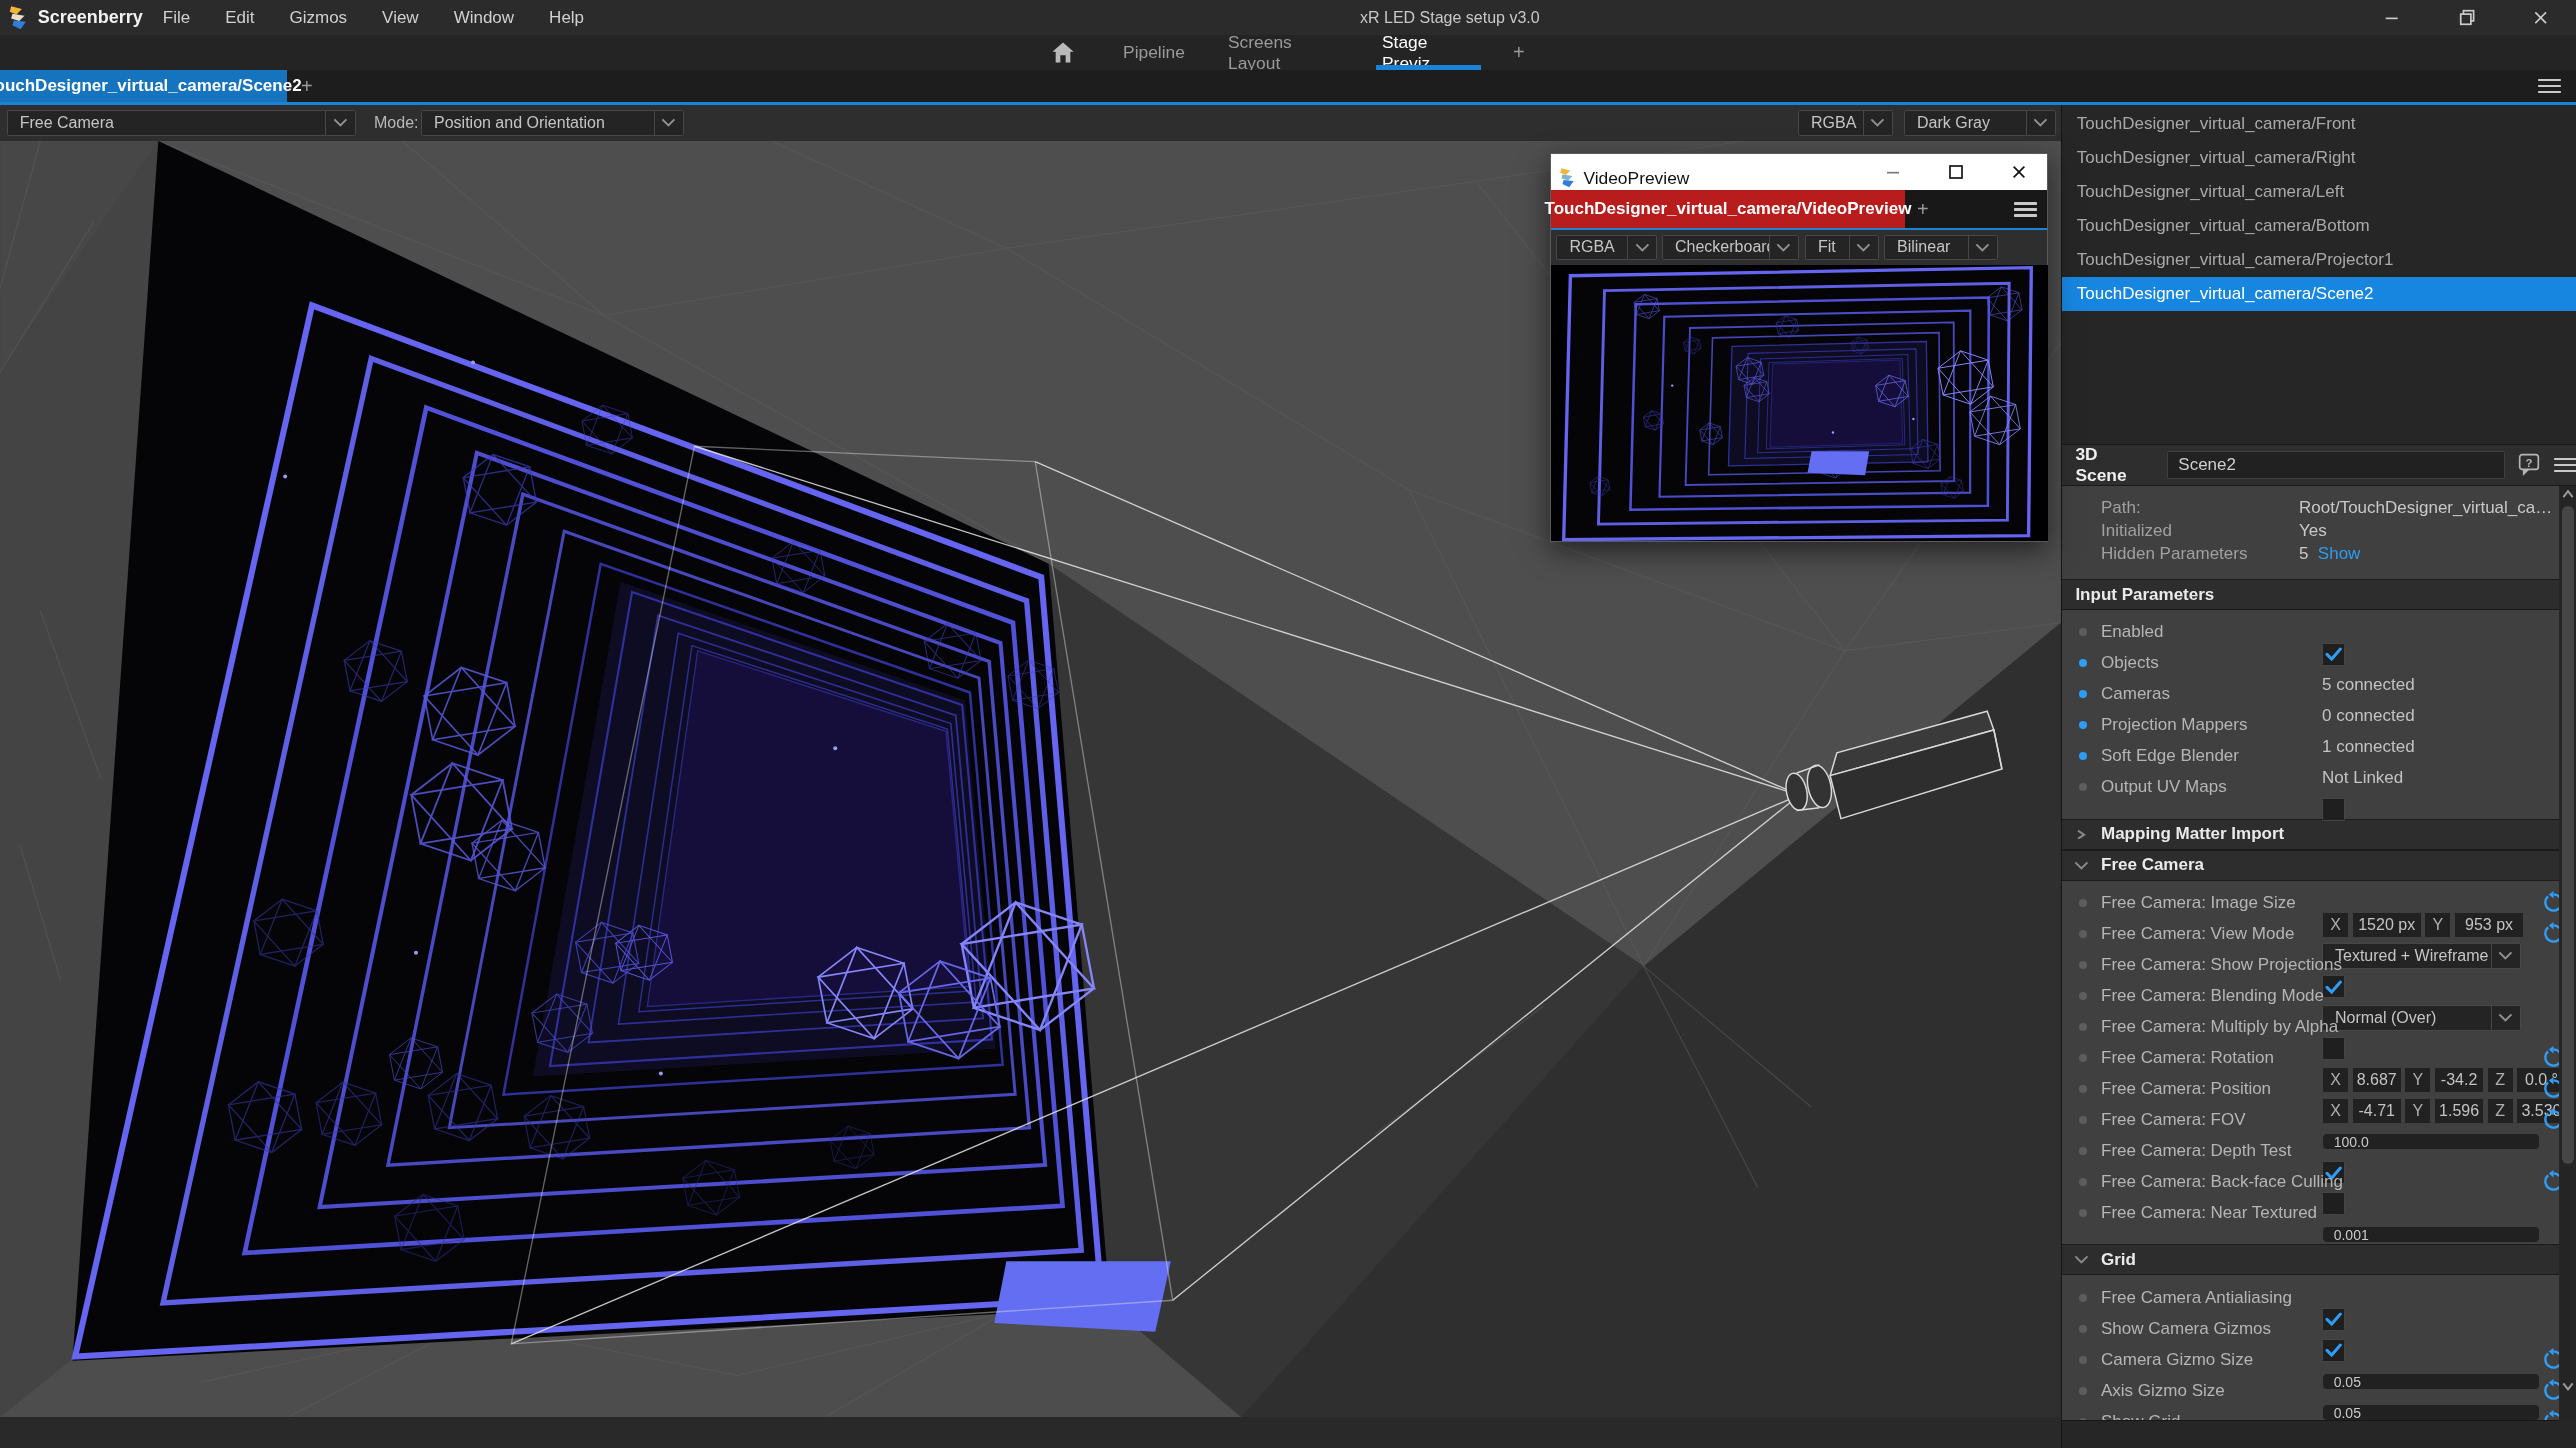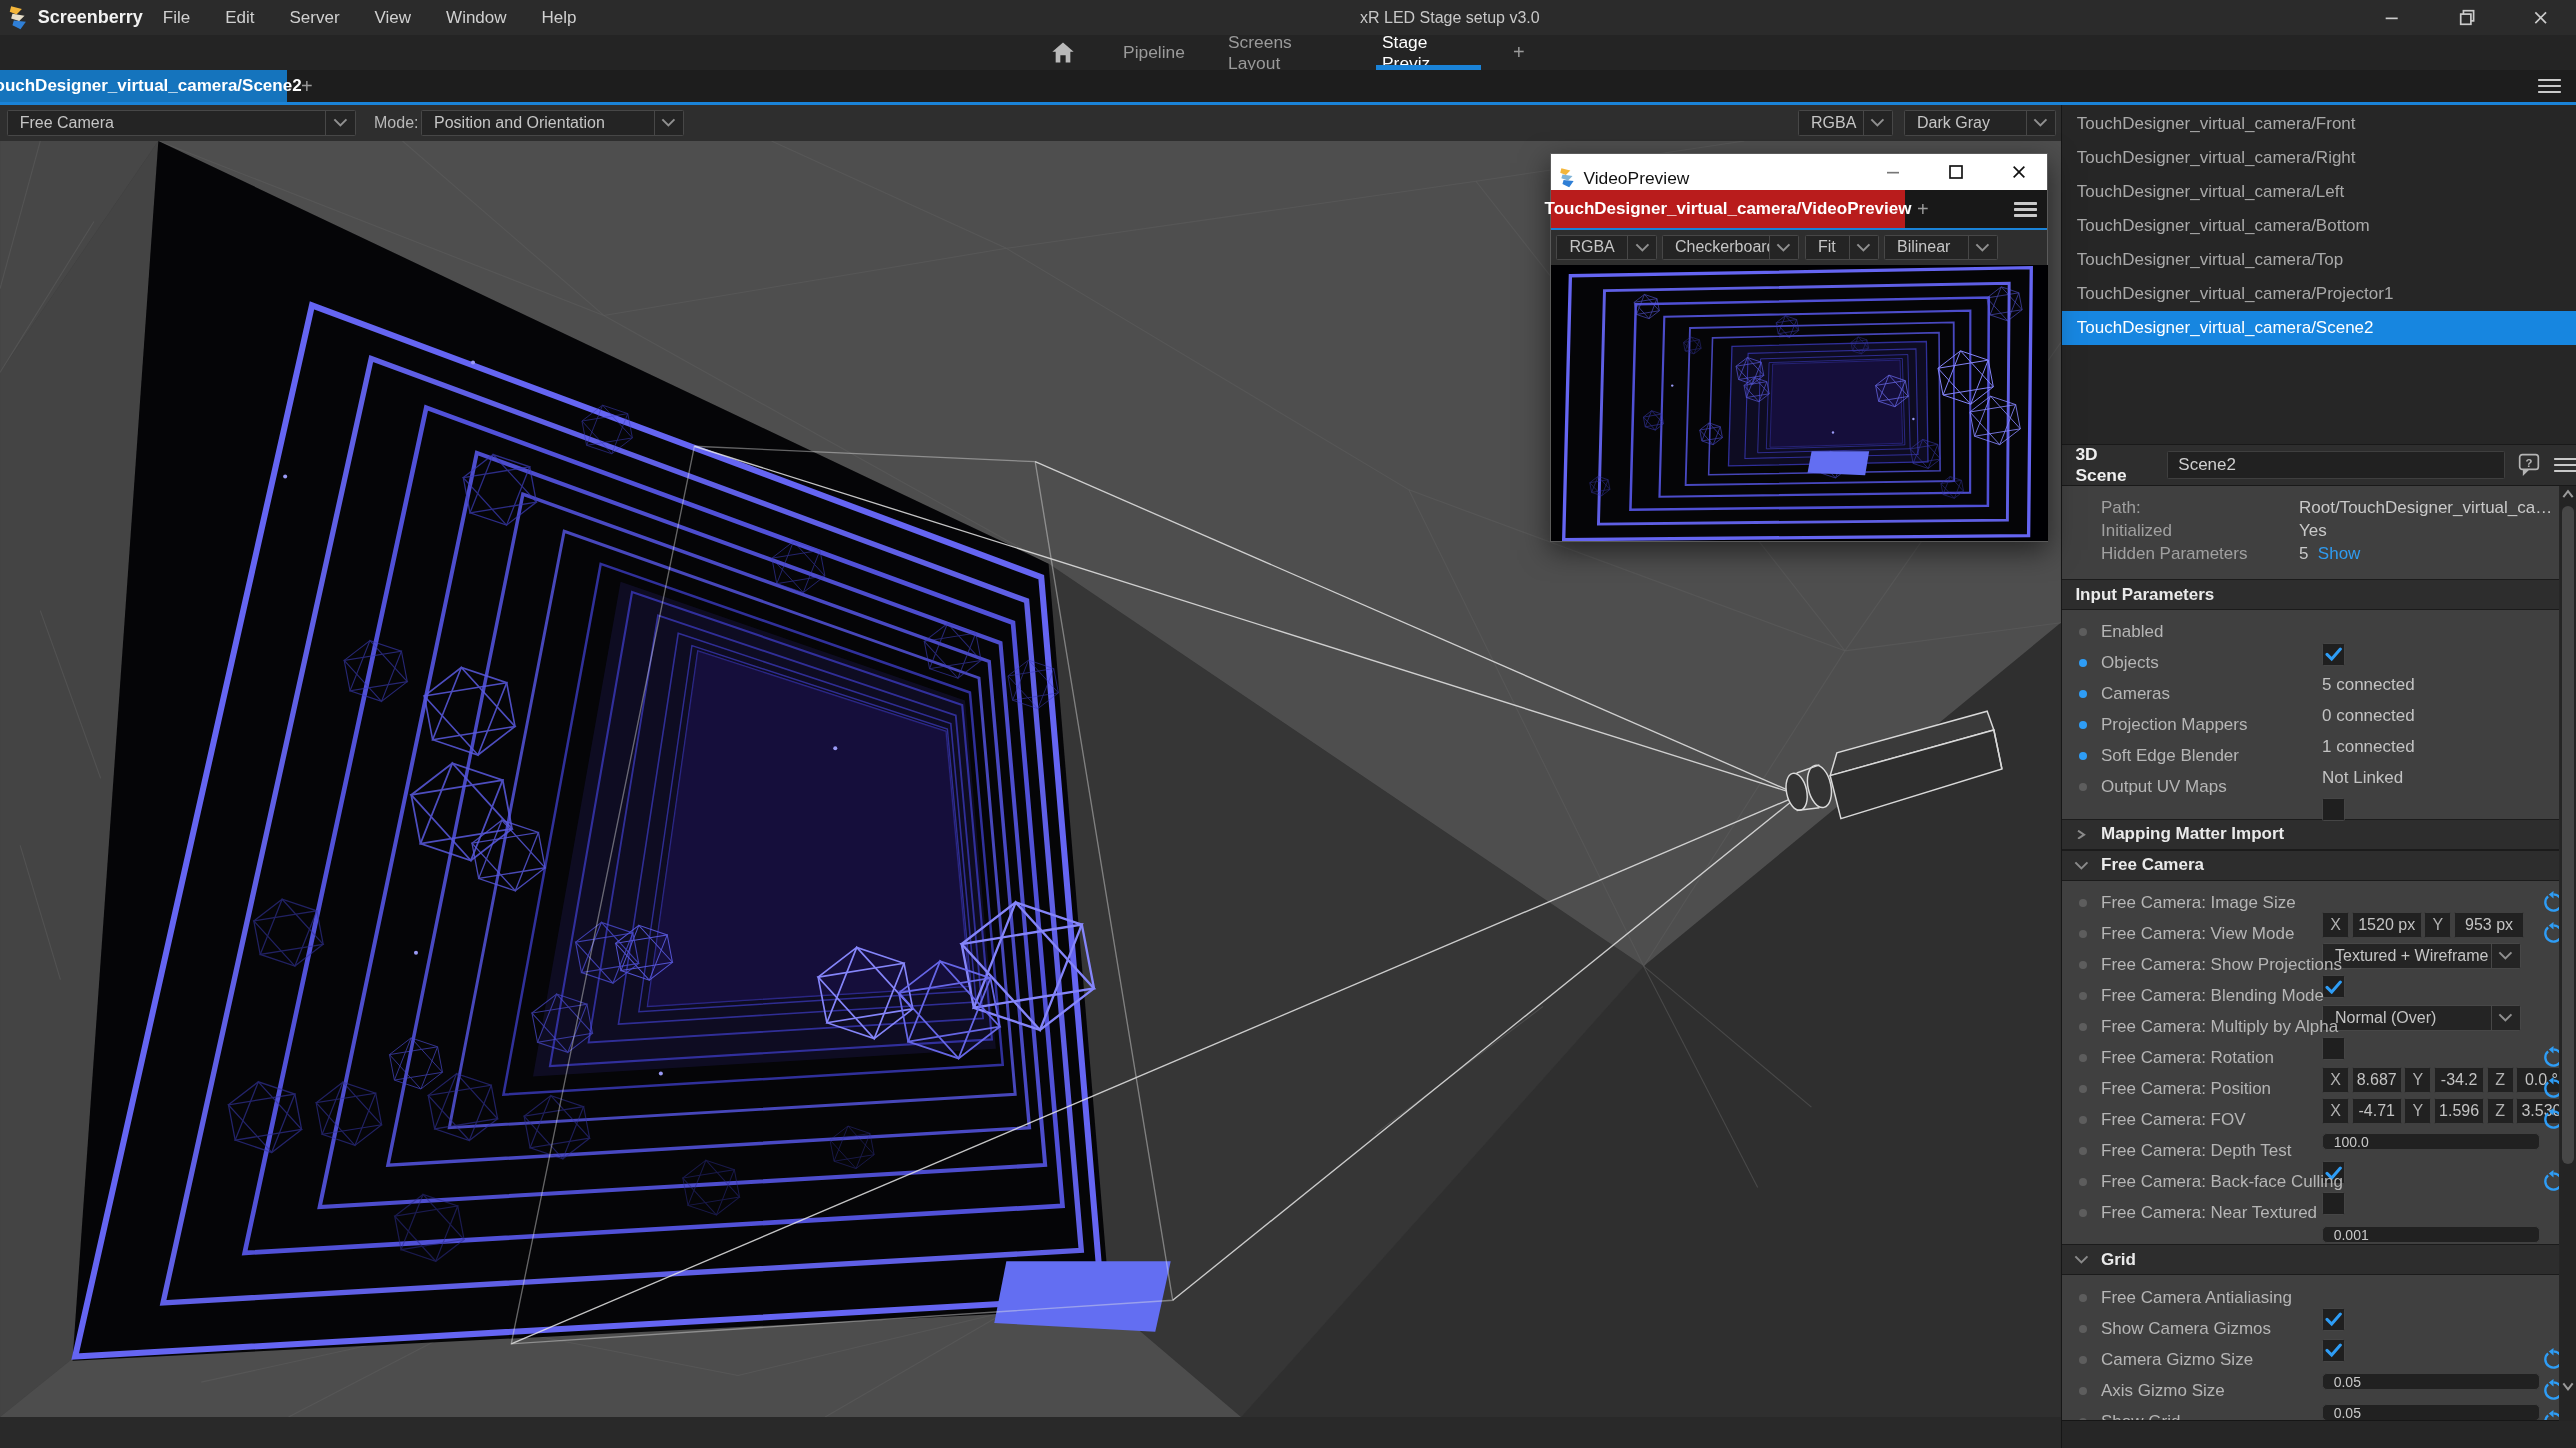--- a/index.html
+++ b/index.html
@@ -88,21 +88,21 @@
 <div class="abs" id="menubar">
   <svg width="23" height="25.5" viewBox="0 0 34 38" style="margin-left:6.7px">
     <path d="M6 2 L22 6 L14 14 L4 10 Z" fill="#f4b63a"></path>
     <path d="M8 13 L26 16 L18 24 L6 20 Z" fill="#e8dfc9"></path>
     <path d="M10 23 L28 25 L20 36 L8 30 Z" fill="#2f7fd6"></path>
   </svg>
   <span id="app-name">Screenberry</span>
   <div id="menu-items" style="display:flex">
       <span class="menu-item">File</span>
       <span class="menu-item">Edit</span>
-      <span class="menu-item">Server</span>
+      <span class="menu-item">Gizmos</span>
       <span class="menu-item">View</span>
       <span class="menu-item">Window</span>
       <span class="menu-item">Help</span>
     </div>
   <div id="win-title">xR LED Stage setup v3.0</div>
   <div class="winctl" style="left:2373px">
     <svg width="17.4" height="17.4" viewBox="0 0 26 26">
         <line x1="4" y1="14" x2="22" y2="14" stroke="#cccccc" stroke-width="2.5"></line>
       </svg>
   </div>
@@ -383,21 +383,20 @@
     </svg>
 </div>
 <div class="abs" id="bottomstrip"></div>
 
 <div class="abs" id="panel">
   <div id="cam-list" style="position:absolute;left:0;top:2px;width:515px">
       <div class="cam-item">TouchDesigner_virtual_camera/Front</div>
       <div class="cam-item">TouchDesigner_virtual_camera/Right</div>
       <div class="cam-item">TouchDesigner_virtual_camera/Left</div>
       <div class="cam-item">TouchDesigner_virtual_camera/Bottom</div>
-      <div class="cam-item">TouchDesigner_virtual_camera/Top</div>
       <div class="cam-item">TouchDesigner_virtual_camera/Projector1</div>
       <div class="cam-item selected">TouchDesigner_virtual_camera/Scene2</div>
     </div>
 
   <div id="inspector-head">
     <span id="inspector-type">3D Scene</span>
     <div id="inspector-name">Scene2</div>
     <div style="margin-left:12px">
       <svg width="24" height="24" viewBox="0 0 36 36" fill="none" stroke="#b5b5b5" stroke-width="2.5">
         <rect x="4" y="4" width="28" height="22" rx="4"></rect>

